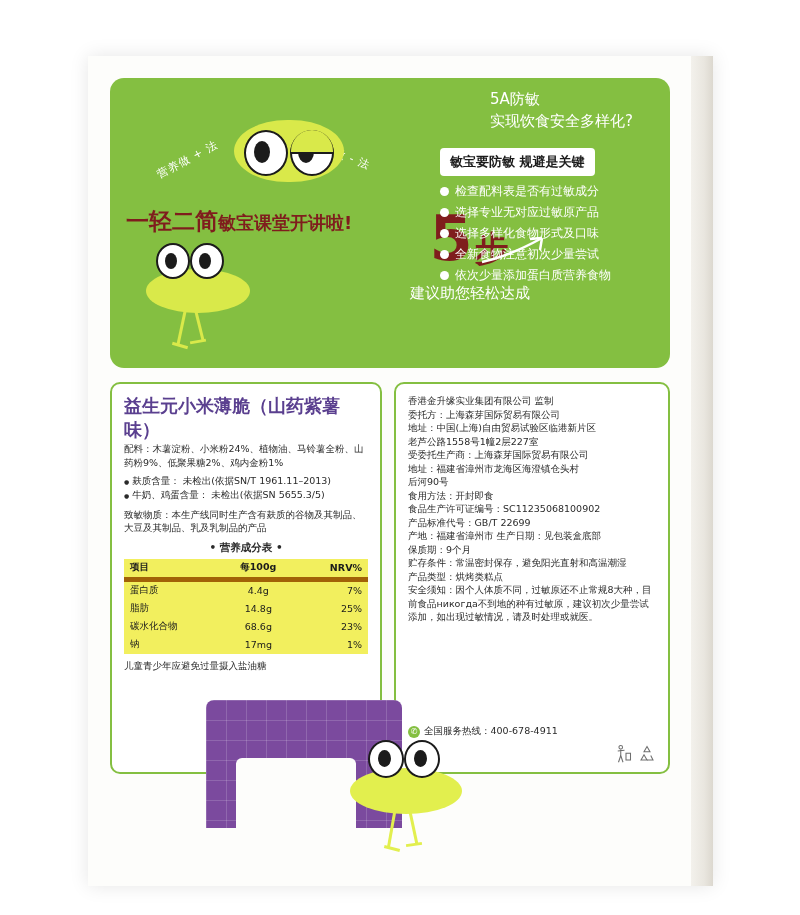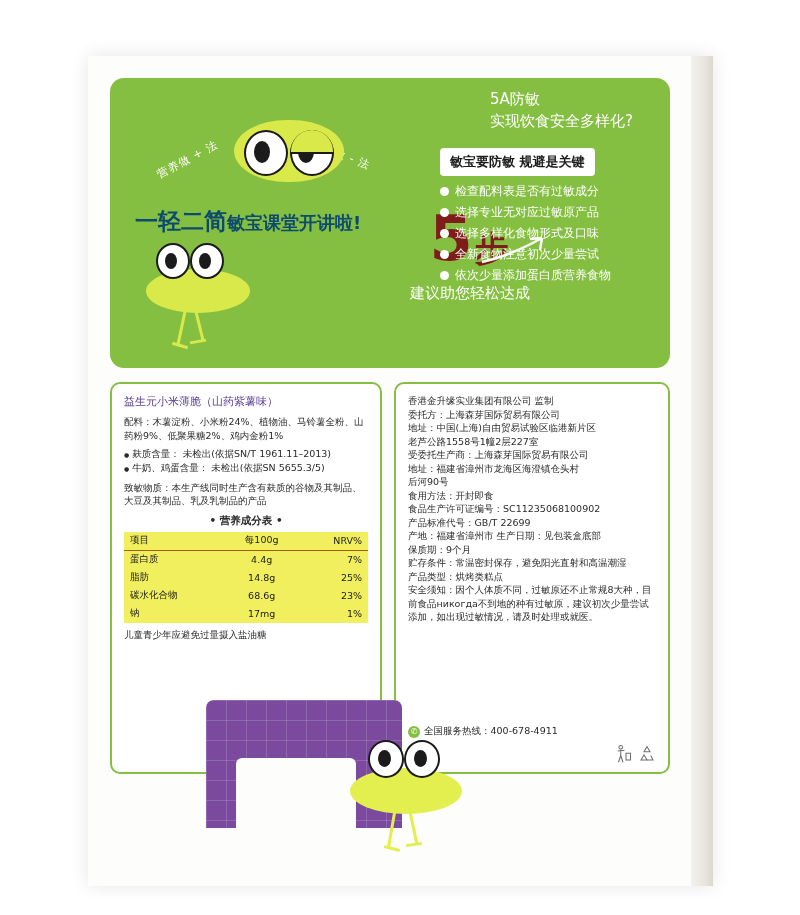--- a/index.html
+++ b/index.html
@@ -91,25 +91,25 @@
     left: -1px;
     top: -2px;
     width: 42px;
     height: 22px;
     background: #d9e94a;
     border-bottom: 2px solid #1b1b1b;
     border-radius: 22px 22px 0 0;
   }
   .slogan {
     position: absolute;
-    left: 25px;
+    left: 16px;
     top: 128px;
     font-size: 23px;
     font-weight: bold;
-    color: #0c4a6e;
+    color: #7f1d1d;
     white-space: nowrap;
   }
   .slogan .small { font-size: 18px; }
 
   .step-box {
     position: absolute;
     left: 250px;
     top: 130px;
     width: 220px;
     text-align: center;
@@ -258,24 +258,23 @@
     top: 326px;
     width: 276px;
     height: 392px;
     border: 2px solid #84bf41;
     border-radius: 10px;
     background: rgba(255,255,255,0.92);
     box-sizing: border-box;
     padding: 10px 12px;
   }
   .prod-title {
-    font-size: 11px;
-    font-weight: normal;
+    font-size: 18px;
+    font-weight: bold;
     color: #5a3f8f;
-    margin-bottom: 6px;
   }
   .body-txt {
     font-size: 9.5px;
     color: #2a2a2a;
     line-height: 13.5px;
   }
   .para { margin-bottom: 5px; }
   .li-dot::before {
     content: "●";
     font-size: 6px;
@@ -295,21 +294,21 @@
     background: #f2ef5e;
     font-size: 9.5px;
     color: #1b1b1b;
   }
   table.nutri th, table.nutri td {
     padding: 2.5px 6px;
     text-align: left;
   }
   table.nutri th.c2, table.nutri td.c2 { text-align: center; }
   table.nutri th.c3, table.nutri td.c3 { text-align: right; }
-  table.nutri thead th { font-weight: normal; border-bottom: 1px solid #a16207; }
+  table.nutri thead th { font-weight: bold; border-bottom: 5px solid #a16207; }
   .foot-note {
     font-size: 9.5px;
     color: #2a2a2a;
     margin-top: 6px;
   }
   .hotline {
     position: absolute;
     left: 12px;
     bottom: 34px;
     font-size: 9.5px;

